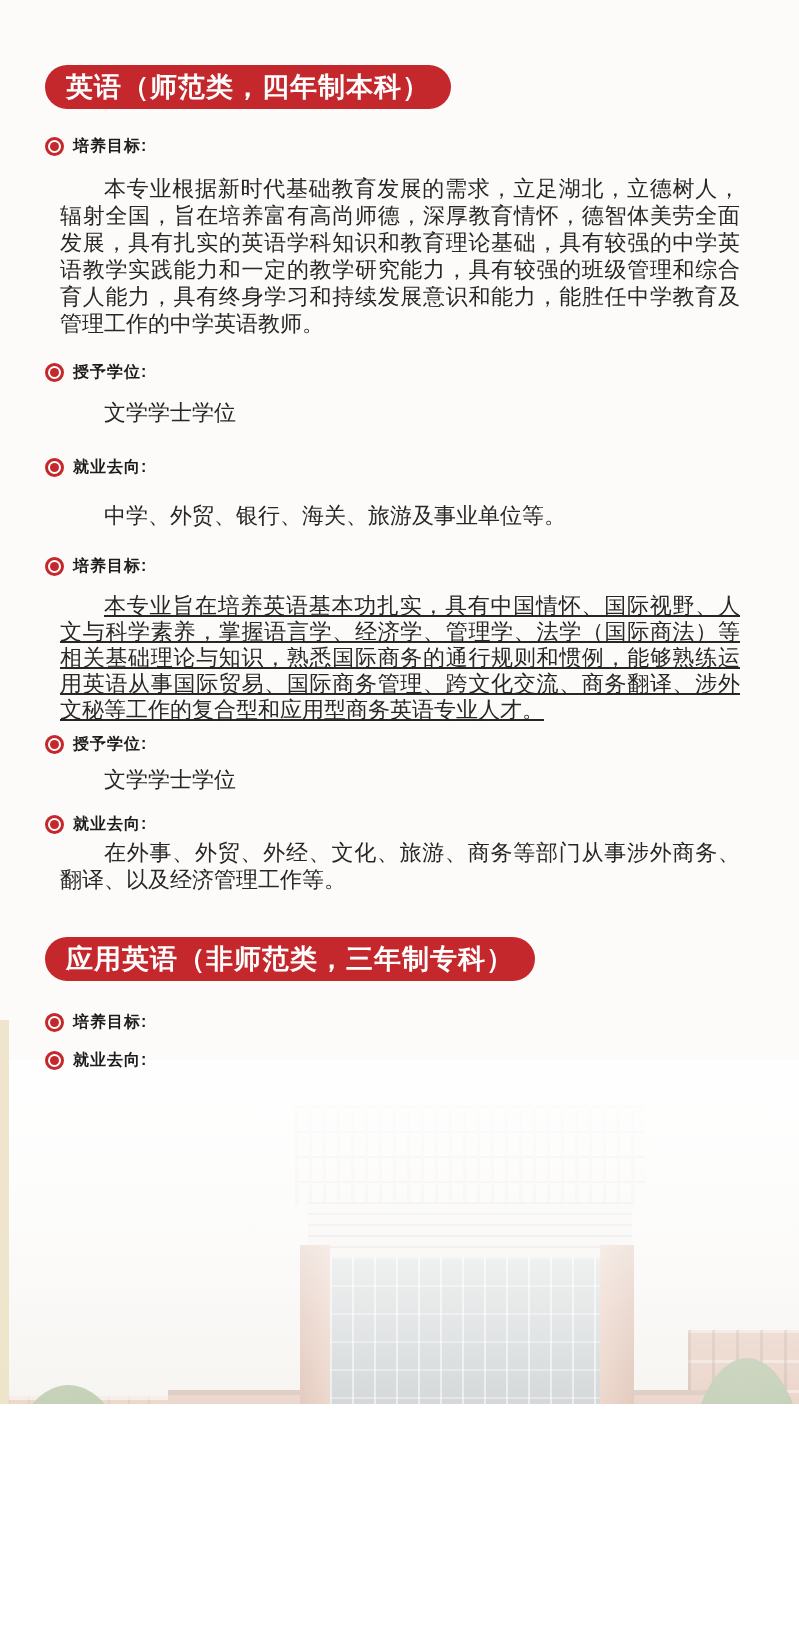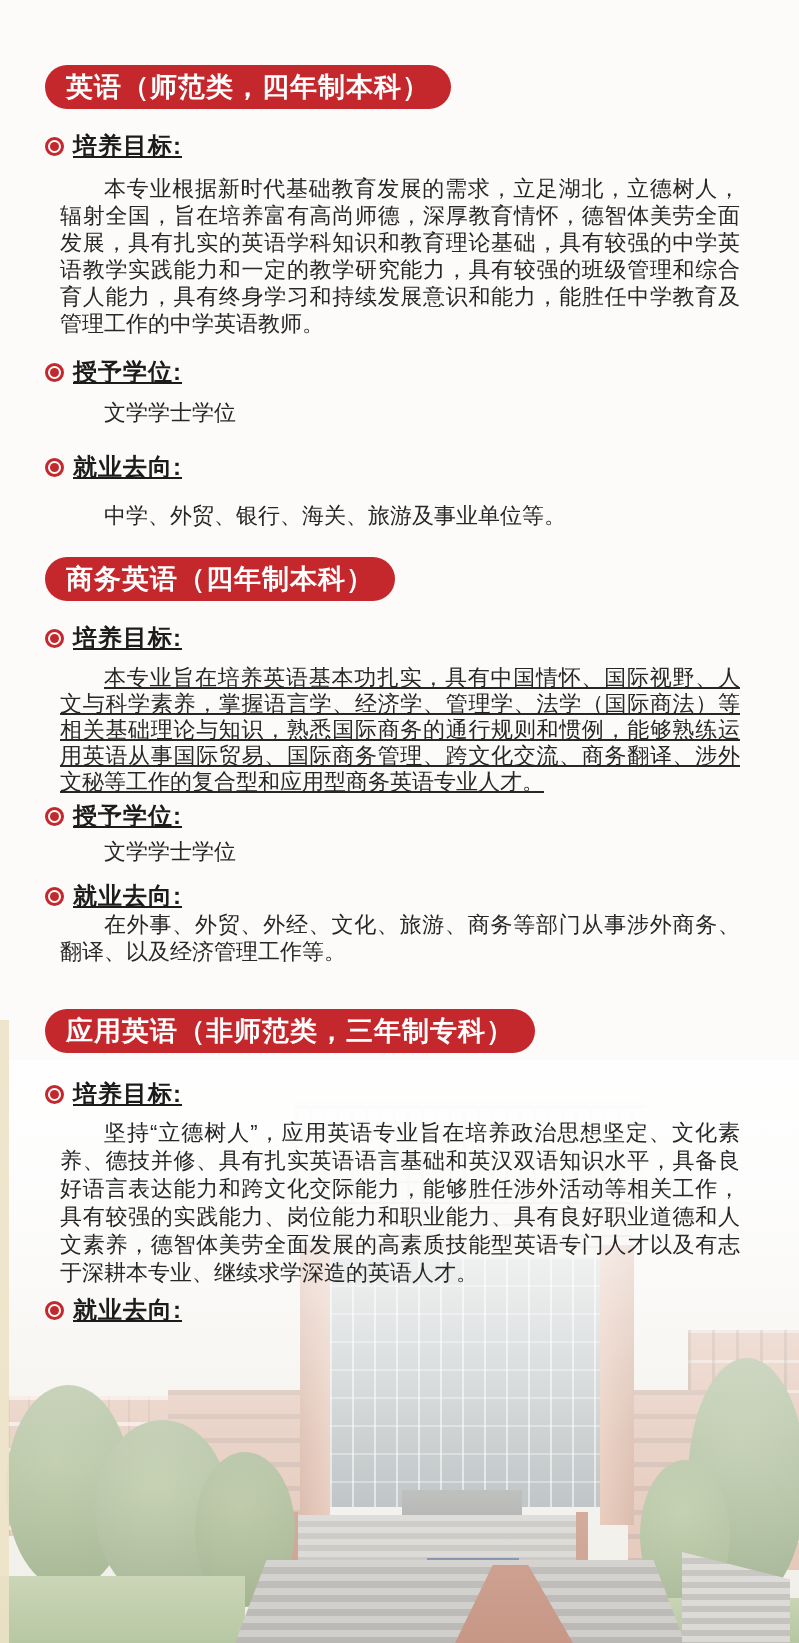--- a/index.html
+++ b/index.html
@@ -2,32 +2,32 @@
 <html lang="zh"><head>
 <meta charset="utf-8">
 <style>
   :root{
     --red:#c4282c;
     --text:#272727;
     --hcolor:#1c1c1c;
   }
   html,body{margin:0;padding:0;}
   body{font-family:"Liberation Sans","DejaVu Sans",sans-serif;}
-  .page{position:relative;width:799px;height:1643px;background:#fcfbf9;overflow:hidden;}
+  .page{position:relative;width:799px;height:1404px;background:#fcfbf9;overflow:hidden;}
   .content{position:absolute;inset:0;z-index:2;}
 
   .badge{display:inline-block;margin-left:45px;background:var(--red);color:#fff;
          font-size:27px;font-weight:bold;line-height:34px;padding:5px 21px;
          border-radius:24px;letter-spacing:1px;}
 
   .h-row{display:flex;align-items:center;gap:9px;margin-left:45px;height:30px;}
   .bullseye{width:13px;height:13px;border:3px solid var(--red);border-radius:50%;
             display:flex;align-items:center;justify-content:center;flex:0 0 auto;background:#fff;}
   .bullseye .dot{width:9px;height:9px;background:var(--red);border-radius:50%;}
-  .h-row h2{font-size:24px;font-weight:bold;color:var(--hcolor);margin:0;line-height:30px;letter-spacing:1px;text-decoration:underline;}
+  .h-row h2{font-size:16px;font-weight:bold;color:var(--hcolor);margin:0;line-height:30px;letter-spacing:1px;}
 
   .para{font-size:22px;line-height:27px;color:var(--text);text-align:justify;
         text-justify:inter-ideograph;text-indent:2em;margin:0 59px 0 60px;font-weight:400;}
 
   
   .photo{position:absolute;left:0;top:1060px;width:799px;height:583px;z-index:1;overflow:visible;}
   .ly{position:absolute;}
   .sky{inset:0;background:linear-gradient(180deg,#f2f0ea 0%,#ece9e1 60%,#e9e5dd 100%);}
   .far-left-building{left:8px;top:336px;width:160px;height:140px;background:#d6a992;
       background-image:repeating-linear-gradient(180deg,rgba(255,255,255,.55) 0 4px,transparent 4px 26px),
@@ -141,21 +141,20 @@
 
     <div class="h-row" style="margin-top:26px;">
       <span class="bullseye">
           <span class="dot"></span>
         </span>
       <h2>就业去向:</h2>
     </div>
     <p class="para" style="margin-top:20px;">中学、外贸、银行、海关、旅游及事业单位等。</p>
 
     
-    <div class="badge" style="margin-top:28px;">商务英语（四年制本科）</div>
 
     <div class="h-row" style="margin-top:22px;">
       <span class="bullseye">
           <span class="dot"></span>
         </span>
       <h2>培养目标:</h2>
     </div>
     <p class="para" style="margin-top:12px;line-height:26px;text-decoration:underline;">本专业旨在培养英语基本功扎实，具有中国情怀、国际视野、人文与科学素养，掌握语言学、经济学、管理学、法学（国际商法）等相关基础理论与知识，熟悉国际商务的通行规则和惯例，能够熟练运用英语从事国际贸易、国际商务管理、跨文化交流、商务翻译、涉外文秘等工作的复合型和应用型商务英语专业人才。</p>
 
     <div class="h-row" style="margin-top:6px;">
@@ -176,21 +175,20 @@
 
     
     <div class="badge" style="margin-top:44px;">应用英语（非师范类，三年制专科）</div>
 
     <div class="h-row" style="margin-top:26px;">
       <span class="bullseye">
           <span class="dot"></span>
         </span>
       <h2>培养目标:</h2>
     </div>
-    <p class="para" style="margin-top:10px;line-height:28px;">坚持“立德树人”，应用英语专业旨在培养政治思想坚定、文化素养、德技并修、具有扎实英语语言基础和英汉双语知识水平，具备良好语言表达能力和跨文化交际能力，能够胜任涉外活动等相关工作，具有较强的实践能力、岗位能力和职业能力、具有良好职业道德和人文素养，德智体美劳全面发展的高素质技能型英语专门人才以及有志于深耕本专业、继续求学深造的英语人才。</p>
 
     <div class="h-row" style="margin-top:8px;">
       <span class="bullseye">
           <span class="dot"></span>
         </span>
       <h2>就业去向:</h2>
     </div>
 
   </div>
 </div>

